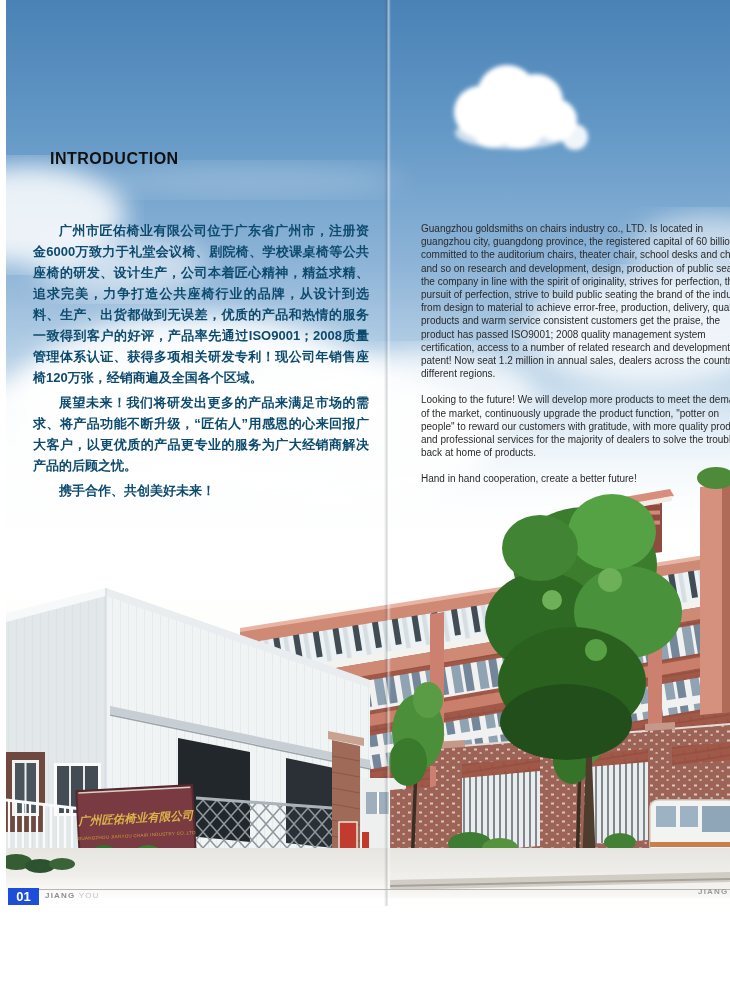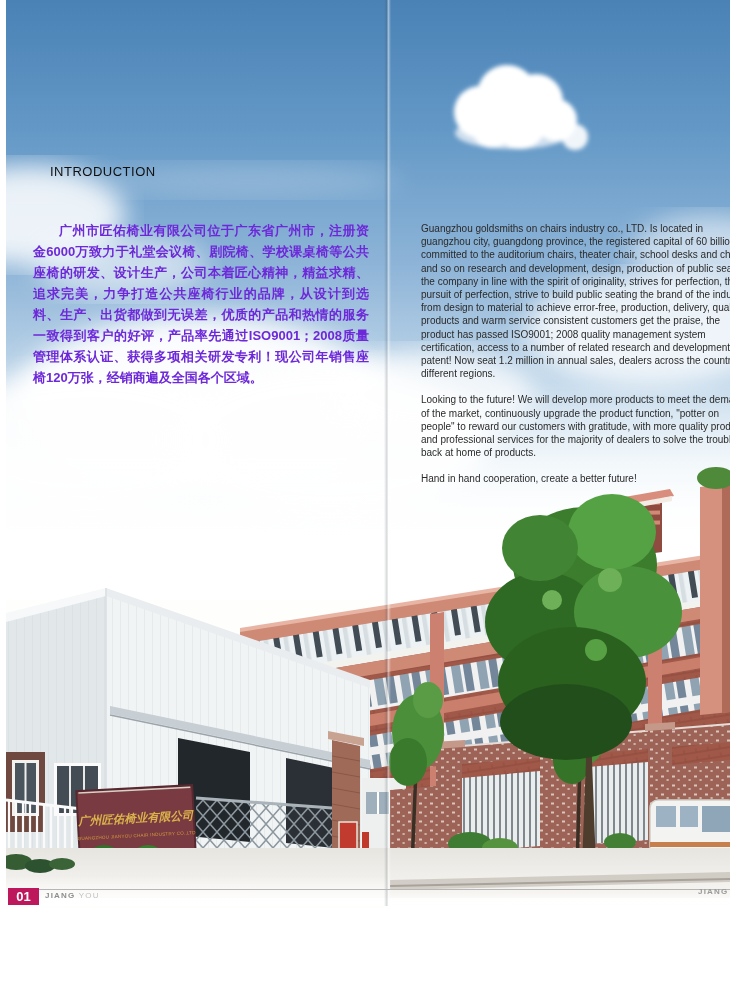--- a/index.html
+++ b/index.html
@@ -6,34 +6,34 @@
   body{width:730px;height:990px;overflow:hidden;position:relative;
        font-family:"Liberation Sans","DejaVu Sans",sans-serif;}
   .canvas{position:absolute;left:0;top:0;width:730px;height:990px;overflow:hidden;background:#fff;}
   .photo-svg{position:absolute;left:6px;top:0;width:724px;height:908px;display:block;}
   .fold{position:absolute;left:384px;top:0;width:7px;height:906px;
         background:linear-gradient(to right, rgba(60,70,80,0) 0%, rgba(60,70,80,.22) 42%, rgba(255,255,255,.5) 60%, rgba(60,70,80,0) 100%);}
 
   
   .title-block{position:absolute;left:50px;top:148px;color:#101010;}
   .title-cn{font-size:29px;font-weight:900;letter-spacing:2px;line-height:32px;}
-  .title-en{font-size:13px;font-weight:400;letter-spacing:.5px;margin-top:16px;}
-  .cn-block{position:absolute;left:33px;top:220px;width:336px;color:#6d28d9;
+  .title-en{font-size:16px;font-weight:700;letter-spacing:.5px;margin-top:2px;}
+  .cn-block{position:absolute;left:33px;top:220px;width:336px;color:#0c4a6e;
             font-size:13px;line-height:21px;font-weight:700;text-align:justify;}
   .cn-block p{margin:0;text-indent:2em;}
   .cn-block p + p{margin-top:4px;}
 
   
   .en-block{position:absolute;left:421px;top:222px;width:334px;color:#2a2a2a;
             font-size:10px;line-height:13.2px;text-align:left;}
   .en-block p{margin:0 0 13px 0;}
 
   
   .footer-line{position:absolute;left:8px;top:889px;width:722px;height:1px;background:#b6b6b6;}
-  .page-badge{position:absolute;left:8px;top:888px;width:31px;height:17px;background:#be185d;
+  .page-badge{position:absolute;left:8px;top:888px;width:31px;height:17px;background:#1d4ed8;
               color:#fff;font-size:13px;font-weight:700;text-align:center;line-height:17px;}
   .brand-left{position:absolute;left:45px;top:891px;font-size:8px;letter-spacing:1.2px;white-space:nowrap;}
   .brand-left .b1{color:#8e8e8e;font-weight:700;}
   .brand-left .b2{color:#c2c2c2;font-weight:400;}
   .brand-right{position:absolute;left:698px;top:887px;font-size:8px;letter-spacing:1.2px;
                color:#9a9a9a;font-weight:700;white-space:nowrap;}
 </style>
 </head>
 <body>
 
@@ -333,20 +333,22 @@
   </svg>
 
   <div class="fold"></div>
 
   <div class="title-block">
     <div class="title-en">INTRODUCTION</div>
   </div>
 
   <div class="cn-block">
     <p>广州市匠佑椅业有限公司位于广东省广州市，注册资金6000万致力于礼堂会议椅、剧院椅、学校课桌椅等公共座椅的研发、设计生产，公司本着匠心精神，精益求精、追求完美，力争打造公共座椅行业的品牌，从设计到选料、生产、出货都做到无误差，优质的产品和热情的服务一致得到客户的好评，产品率先通过ISO9001；2008质量管理体系认证、获得多项相关研发专利！现公司年销售座椅120万张，经销商遍及全国各个区域。</p>
+    <p>展望未来！我们将研发出更多的产品来满足市场的需求、将产品功能不断升级，“匠佑人”用感恩的心来回报广大客户，以更优质的产品更专业的服务为广大经销商解决产品的后顾之忧。</p>
+    <p>携手合作、共创美好未来！</p>
   </div>
 
   <div class="en-block">
     <p>Guangzhou goldsmiths on chairs industry co., LTD. Is located in guangzhou city, guangdong province, the registered capital of 60 billion is committed to the auditorium chairs, theater chair, school desks and chairs and so on research and development, design, production of public seating, the company in line with the spirit of originality, strives for perfection, the pursuit of perfection, strive to build public seating the brand of the industry, from design to material to achieve error-free, production, delivery, quality products and warm service consistent customers get the praise, the product has passed ISO9001; 2008 quality management system certification, access to a number of related research and development of patent! Now seat 1.2 million in annual sales, dealers across the country in different regions.</p>
     <p>Looking to the future! We will develop more products to meet the demand of the market, continuously upgrade the product function, "potter on people" to reward our customers with gratitude, with more quality products and professional services for the majority of dealers to solve the trouble back at home of products.</p>
     <p>Hand in hand cooperation, create a better future!</p>
   </div>
 
   <div class="footer-line"></div>
   <div class="page-badge">01</div>

